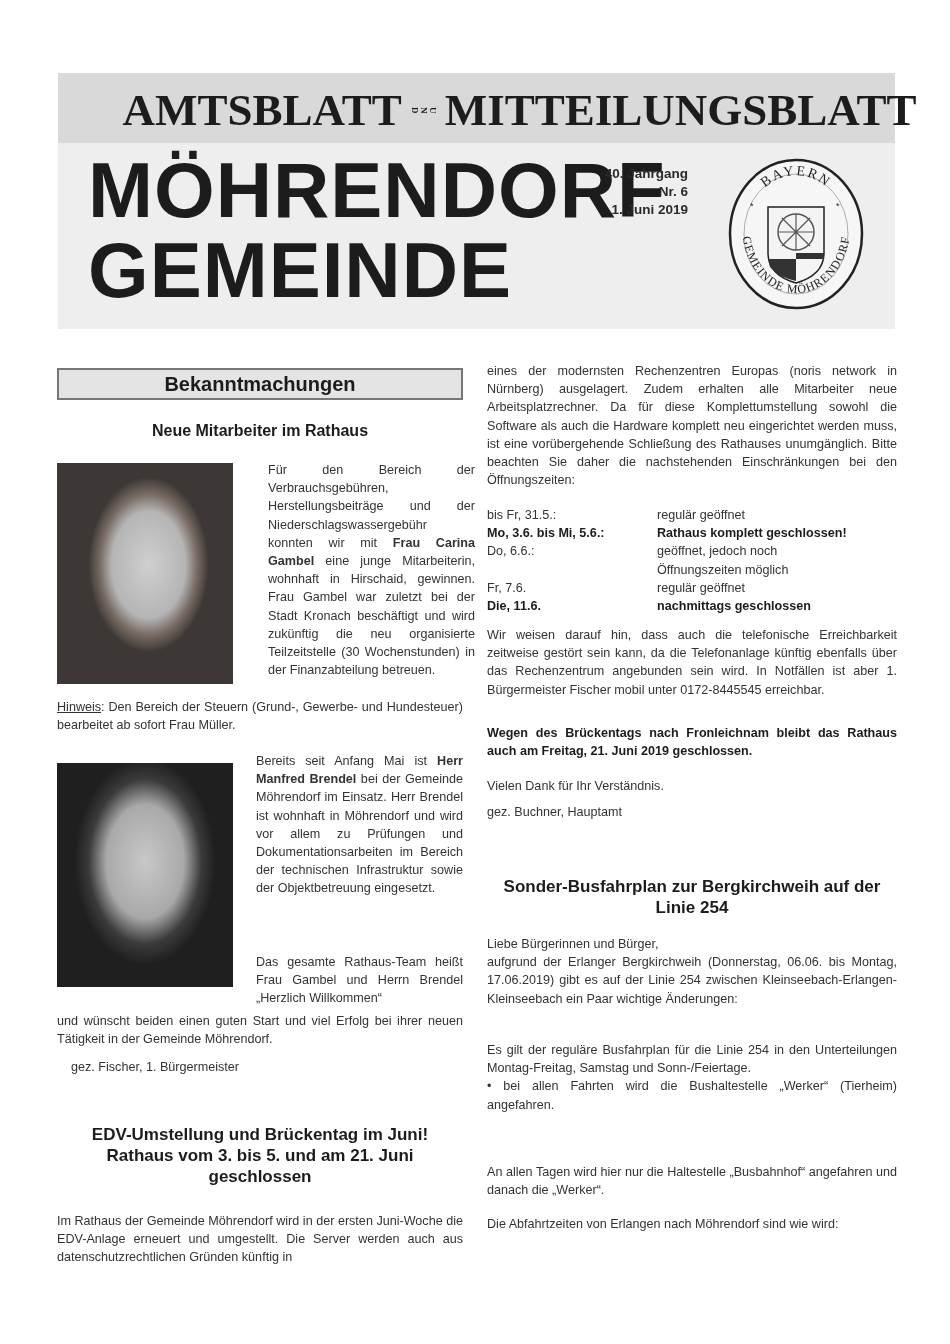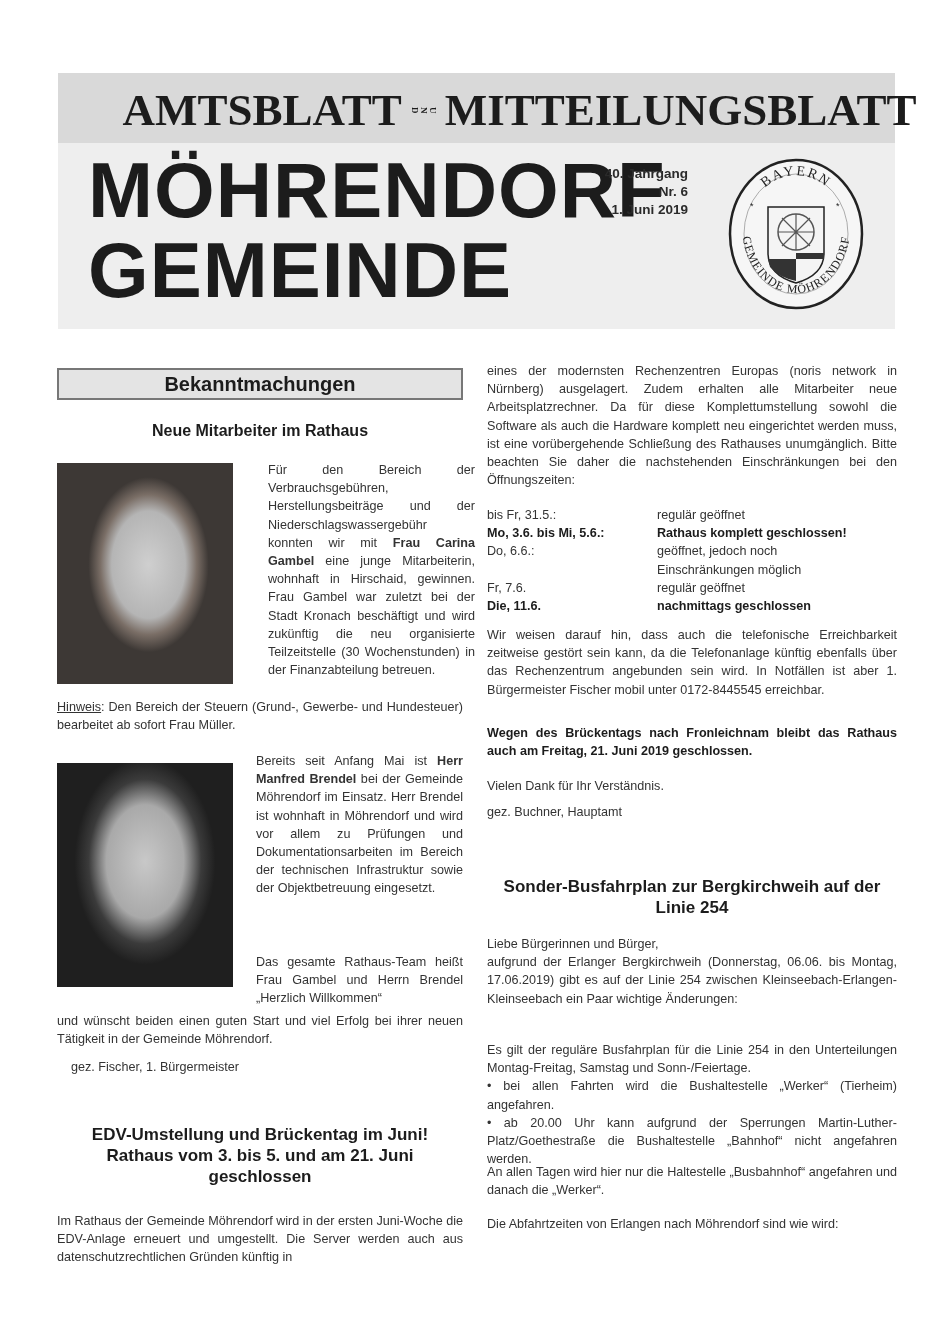--- a/index.html
+++ b/index.html
@@ -116,21 +116,21 @@
     <div class="row b">
       <span class="d">Mo, 3.6. bis Mi, 5.6.:</span>
       <span>Rathaus komplett geschlossen!</span>
     </div>
     <div class="row">
       <span class="d">Do, 6.6.:</span>
       <span>geöffnet, jedoch noch</span>
     </div>
     <div class="row">
       <span class="d"></span>
-      <span>Einschränkungen möglich</span>
+      <span>Öffnungszeiten möglich</span>
     </div>
     <div class="row">
       <span class="d">Fr, 7.6.</span>
       <span>regulär geöffnet</span>
     </div>
     <div class="row b">
       <span class="d">Die, 11.6.</span>
       <span>nachmittags geschlossen</span>
     </div>
   </div>
@@ -141,16 +141,15 @@
 <div class="abs col" id="sig2">gez. Buchner, Hauptamt</div>
 
 <div class="abs headline" id="h3">Sonder-Busfahrplan zur Bergkirchweih auf der Linie 254</div>
 <div class="abs col just" id="p9">
   <div>Liebe Bürgerinnen und Bürger,</div>
   <div>aufgrund der Erlanger Bergkirchweih (Donnerstag, 06.06. bis Montag, 17.06.2019) gibt es auf der Linie 254 zwischen Kleinseebach-Erlangen-Kleinseebach ein Paar wichtige Änderungen:</div>
 </div>
 <div class="abs col just" id="p10">
   <div>Es gilt der reguläre Busfahrplan für die Linie 254 in den Unterteilungen Montag-Freitag, Samstag und Sonn-/Feiertage.</div>
   <div>• bei allen Fahrten wird die Bushaltestelle „Werker“ (Tierheim) angefahren.</div>
-  <div>• ab 20.00 Uhr kann aufgrund der Sperrungen Martin-Luther-Platz/Goethestraße die Bushaltestelle „Bahnhof“ nicht angefahren werden.</div>
 </div>
 <div class="abs col just" id="p11">An allen Tagen wird hier nur die Haltestelle „Busbahnhof“ angefahren und danach die „Werker“.</div>
 <div class="abs col just" id="p12">Die Abfahrtzeiten von Erlangen nach Möhrendorf sind wie wird:</div>
 
 </body></html>

